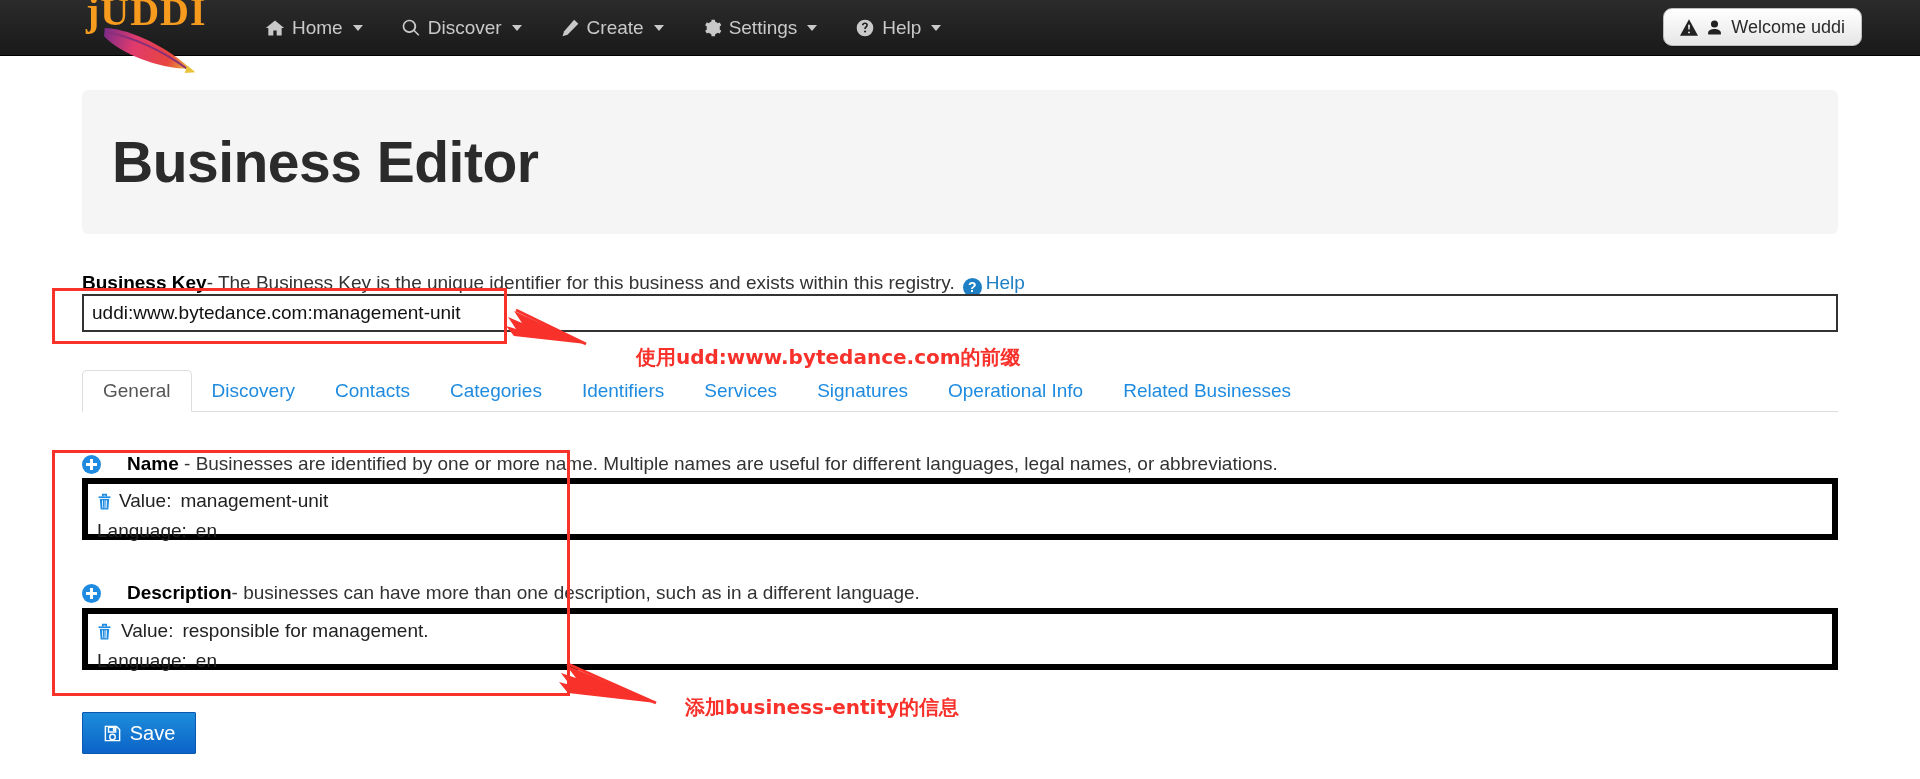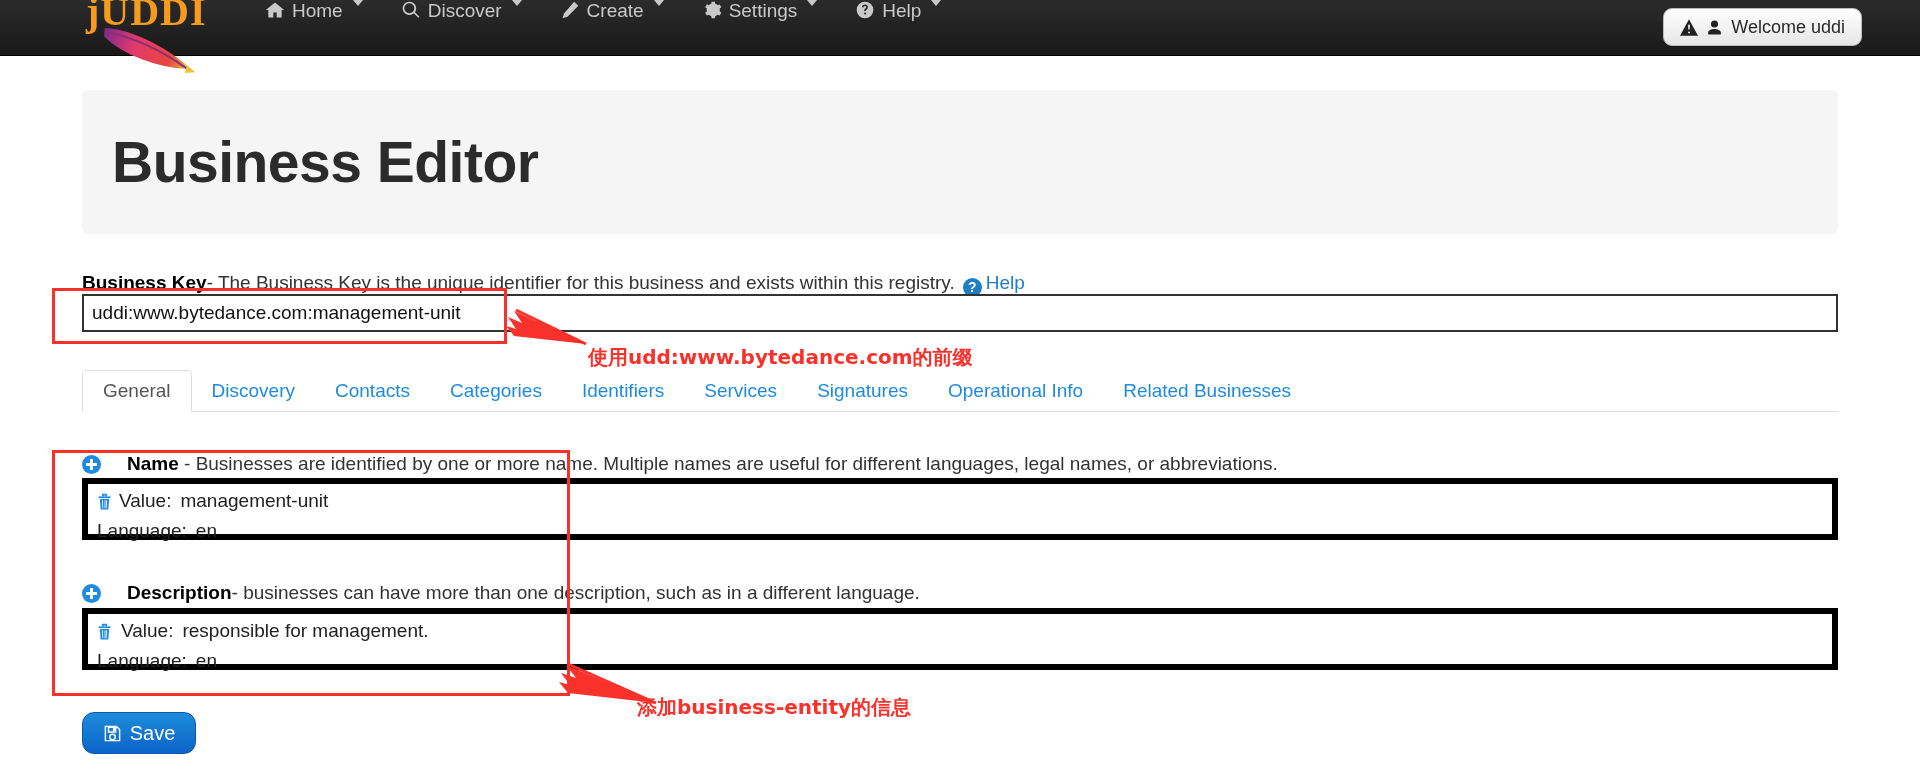--- a/index.html
+++ b/index.html
@@ -33,21 +33,21 @@
     white-space: nowrap;
   }
   .feather {
     position: absolute; left: 14px; top: 19px;
     width: 104px; height: 34px;
     transform: rotate(18deg);
     transform-origin: left center;
   }
   .navlinks { display:flex; align-items:center; margin-left: 36px; height:56px; }
   .navlink {
-    display:flex; gap:7px;
+    display:flex; align-items:center; gap:7px;
     color:#c9c9c9; font-size:19px; padding: 0 19px; height:56px;
     text-decoration:none; cursor:pointer; white-space:nowrap;
   }
   .navlink .ico { width:20px; height:20px; display:inline-block; fill:#c9c9c9; }
   .caret {
     width:0;height:0;border-left:5px solid transparent;border-right:5px solid transparent;
     border-top:6px solid #c9c9c9; margin-left:3px;
   }
   .welcome-btn {
     position:absolute; right: 58px; top: 8px;
@@ -131,31 +131,31 @@
   .field-row {
     font-size:19px; color:#222; display:flex; align-items:center;
     gap:6px; padding-left:8px; height:30px; white-space:nowrap;
   }
   .trash-ico { width:17px; height:19px; flex:none; cursor:pointer; }
 
   
   .save-btn {
     position:absolute; left:82px; top:712px; width:114px; height:42px;
     background: linear-gradient(#1e8ddb 0%, #0b63c8 100%);
-    border:1px solid #0a57b0; border-radius:12px;
+    border:1px solid #0a57b0; border-radius:1px;
     color:#fff; font-size:20px; cursor:pointer;
     display:flex; align-items:center; justify-content:center; gap:8px;
   }
   .save-btn svg { fill:#fff; }
 
   
   .anno-box { position:absolute; border:3px solid #f8312b; pointer-events:none; }
   .anno-text {
     position:absolute; color:#f8312b; font-size:20px; white-space:nowrap;
-    font-family:"DejaVu Sans", "Liberation Sans", sans-serif; font-weight:600;
+    font-family:"DejaVu Sans", "Liberation Sans", sans-serif; font-weight:600;margin-left:48px;
   }
   .anno-svg { position:absolute; pointer-events:none; }
 </style>
 </head>
 <body>
 
 <div id="page">
 
   <div class="navbar">
 

